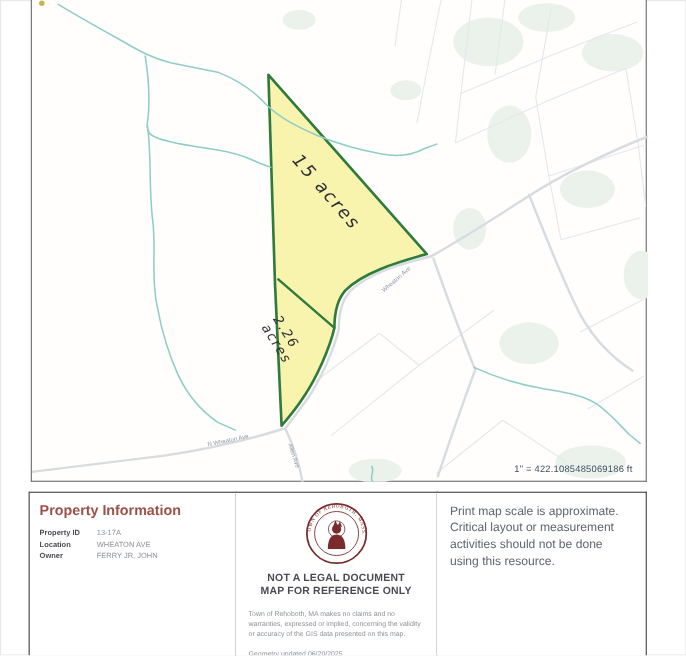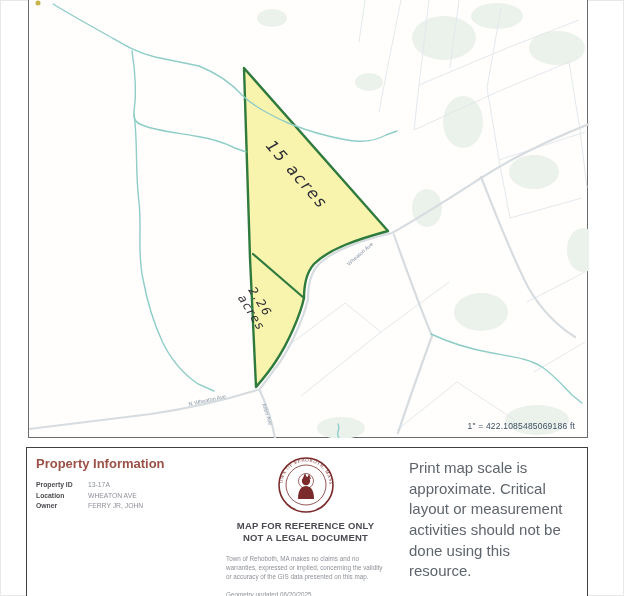--- a/index.html
+++ b/index.html
@@ -26,21 +26,21 @@
   .panel-center{left:214px;width:184px;border-left:none;padding:8px 12px;text-align:center;}
   .panel-right{left:397px;width:191px;border-left:none;padding:10px 12px;}
   .pi-title{font-size:13px;font-weight:bold;color:#9b5147;margin-bottom:9px;}
   .pi-row{display:grid;grid-template-columns:52px 1fr;font-size:6.8px;line-height:1.55;}
   .pi-label{font-weight:bold;color:#4c4c52;}
   .pi-value{color:#8d9197;}
   .seal-wrap{display:flex;justify-content:center;margin-bottom:6px;}
   .ref-heading{font-size:9.5px;font-weight:bold;color:#4a4a52;line-height:1.3;letter-spacing:.2px;}
   .disclaimer{font-size:6.3px;color:#8d9197;text-align:left;line-height:1.45;margin-top:9px;}
   .updates{font-size:6.3px;color:#8d9197;text-align:left;line-height:1.5;margin-top:9px;}
-  .scale-note{font-size:15px;color:#5f656c;line-height:1.38;}
+  .scale-note{font-size:11px;color:#5f656c;line-height:1.38;}
 </style>
 </head>
 <body>
 
 <div class="page">
 
   <div class="map-frame">
     <svg width="560" height="438" viewBox="0 0 560 438">
 
       <g fill="#ebf1eb">
@@ -151,22 +151,22 @@
         </text>
         <g fill="#7b2b2b">
           <circle cx="0" cy="-4" r="4.2"></circle>
           <path d="M -8,14 C -8,4 -4,1 0,1 C 4,1 8,4 8,14 Z"></path>
           <path d="M -1,-12 L -3,-7 L 1,-7 Z"></path>
           <path d="M 3,-11 L 1,-7 L 5,-6 Z"></path>
           <circle cx="0" cy="-4" r="7.5" fill="none" stroke="#7b2b2b" stroke-width="0.7"></circle>
         </g>
       </svg>
     </div>
+    <div class="ref-heading">NOT A LEGAL DOCUMENT</div>
     <div class="ref-heading">MAP FOR REFERENCE ONLY</div>
-    <div class="ref-heading">NOT A LEGAL DOCUMENT</div>
     <div class="disclaimer">Town of Rehoboth, MA makes no claims and no warranties, expressed or implied, concerning the validity or accuracy of the GIS data presented on this map.</div>
     <div class="updates">
       <div>Geometry updated 06/20/2025</div>
 
     </div>
   </div>
 
   <div class="footer-panel panel-right">
     <div class="scale-note">Print map scale is approximate. Critical layout or measurement activities should not be done using this resource.</div>
   </div>

